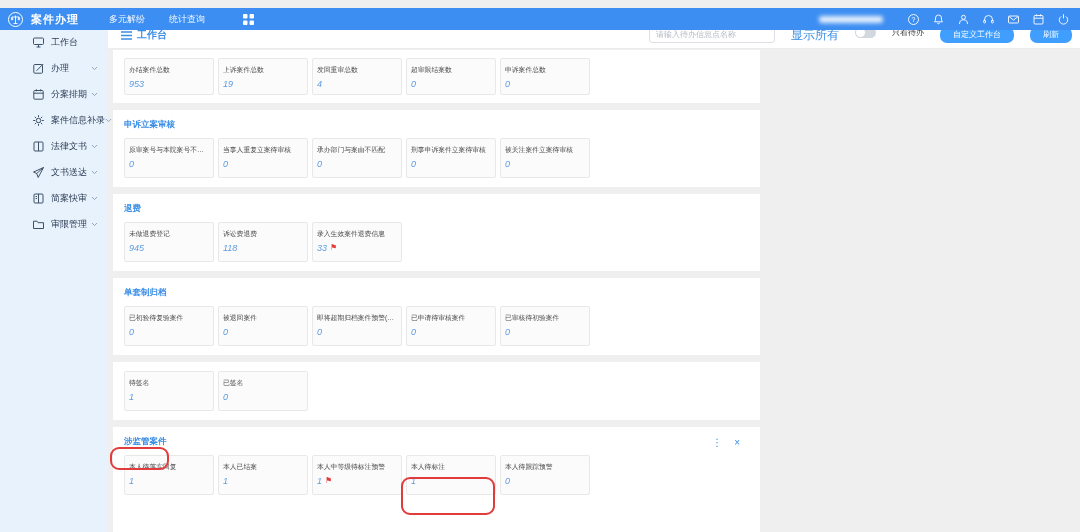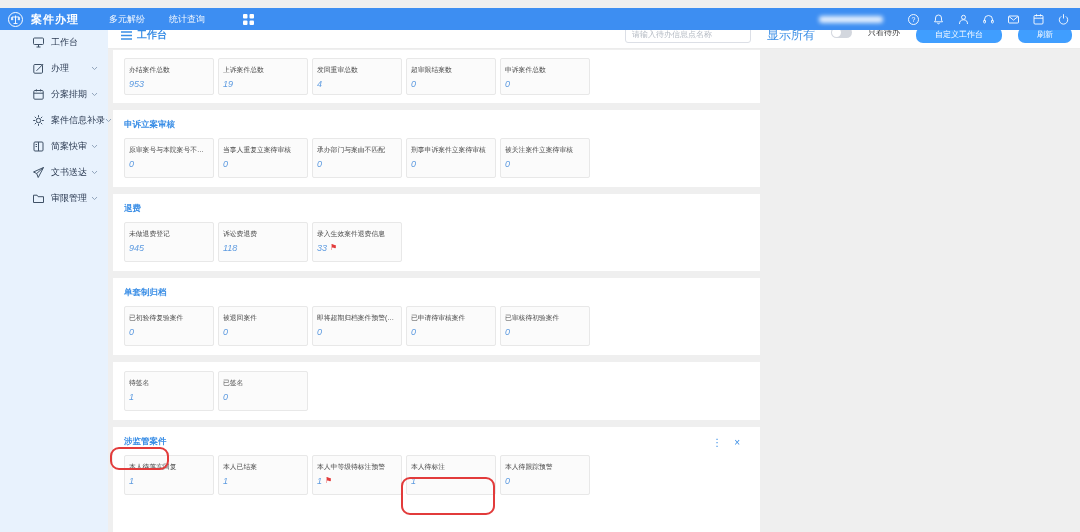--- a/index.html
+++ b/index.html
@@ -34,21 +34,21 @@
   .breadcrumb{display:flex;align-items:center;gap:5px;color:#3a8ee6;font-size:10px;font-weight:bold}
   .header-right{margin-left:auto;display:flex;gap:16px}
   .search-input{width:126px;height:16px;font-size:8px;border:1px solid #dcdfe6;border-radius:3px;
     padding:0 6px;color:#606266;outline:none;font-family:inherit}
   .search-input::placeholder{color:#b3b9c2}
   .lbl-blue{font-size:12px;color:#3a8ee6;white-space:nowrap}
   .lbl-dark{font-size:8px;color:#303133;font-weight:normal;white-space:nowrap}
   .toggle{width:21px;height:11px;border-radius:6px;background:#d3d7de;position:relative;cursor:pointer;flex:none}
   .toggle::after{content:"";position:absolute;left:1px;top:1px;width:9px;height:9px;border-radius:50%;background:#fff}
   .btn{background:#409eff;color:#fff;font-size:8px;height:16px;border:none;border-radius:7px;
-    padding:0 19px;cursor:pointer;white-space:nowrap;font-family:inherit}
+    padding:0 13px;cursor:pointer;white-space:nowrap;font-family:inherit}
 
   
   .content{position:absolute;left:108px;top:49px;right:0;bottom:0;background:#efefef;
     padding:1px 0 0 5px;overflow:hidden}
   .panel{width:647px;background:#fff;margin-bottom:7px;padding:9px 11px}
   .panel-head{display:flex;align-items:flex-end;margin-bottom:7px;height:12px}
   .panel-title{font-size:8.5px;font-weight:bold;color:#3a8ee6;white-space:nowrap}
   .panel-controls{margin-left:auto;display:flex;align-items:center;gap:12px;padding-right:9px}
   .pc-icon{color:#3a8ee6;font-size:10px;cursor:pointer;line-height:1}
   .cards{display:flex;gap:4px}
@@ -186,37 +186,51 @@
     <span class="chev">
       <svg width="7" height="5" viewBox="0 0 7 5" stroke="#93a6bd" fill="none">
           <path d="M1 1 l2.5 2.6 L6 1"></path>
         </svg>
     </span>
   </div>
   <div class="side-item">
     <span class="s-icon">
       <svg width="13" height="13" viewBox="0 0 13 13" stroke="#3f5166" stroke-width="1" fill="none">
         <rect x="2" y="2" width="9" height="9" rx="1"></rect>
+          <path d="M6.5 2 v9"></path>
+      </svg>
+    </span>
+    <span class="s-label">法律文书</span>
+    <span class="chev">
+      <svg width="7" height="5" viewBox="0 0 7 5" stroke="#93a6bd" fill="none">
+          <path d="M1 1 l2.5 2.6 L6 1"></path>
+        </svg>
+    </span>
+  </div>
+  <div class="side-item">
+    <span class="s-icon">
+      <svg width="13" height="13" viewBox="0 0 13 13" stroke="#3f5166" stroke-width="1" fill="none">
+        <path d="M11.5 1.5 L1.5 6 l3.2 1.5 L6.2 11.5 Z M4.7 7.5 L11.5 1.5"></path>
+      </svg>
+    </span>
+    <span class="s-label">文书送达</span>
+    <span class="chev">
+      <svg width="7" height="5" viewBox="0 0 7 5" stroke="#93a6bd" fill="none">
+          <path d="M1 1 l2.5 2.6 L6 1"></path>
+        </svg>
+    </span>
+  </div>
+  <div class="side-item">
+    <span class="s-icon">
+      <svg width="13" height="13" viewBox="0 0 13 13" stroke="#3f5166" stroke-width="1" fill="none">
+        <rect x="2" y="2" width="9" height="9" rx="1"></rect>
           <path d="M6.5 2 v9 M3.6 4.5 h1.4 M3.6 6.5 h1.4"></path>
       </svg>
     </span>
     <span class="s-label">简案快审</span>
-    <span class="chev">
-      <svg width="7" height="5" viewBox="0 0 7 5" stroke="#93a6bd" fill="none">
-          <path d="M1 1 l2.5 2.6 L6 1"></path>
-        </svg>
-    </span>
-  </div>
-  <div class="side-item">
-    <span class="s-icon">
-      <svg width="13" height="13" viewBox="0 0 13 13" stroke="#3f5166" stroke-width="1" fill="none">
-        <path d="M11.5 1.5 L1.5 6 l3.2 1.5 L6.2 11.5 Z M4.7 7.5 L11.5 1.5"></path>
-      </svg>
-    </span>
-    <span class="s-label">文书送达</span>
     <span class="chev">
       <svg width="7" height="5" viewBox="0 0 7 5" stroke="#93a6bd" fill="none">
           <path d="M1 1 l2.5 2.6 L6 1"></path>
         </svg>
     </span>
   </div>
   <div class="side-item">
     <span class="s-icon">
       <svg width="13" height="13" viewBox="0 0 13 13" stroke="#3f5166" stroke-width="1" fill="none">
         <path d="M1.5 3.2 h3.6 l1 1.5 h5.4 v5.8 h-10 z"></path>

